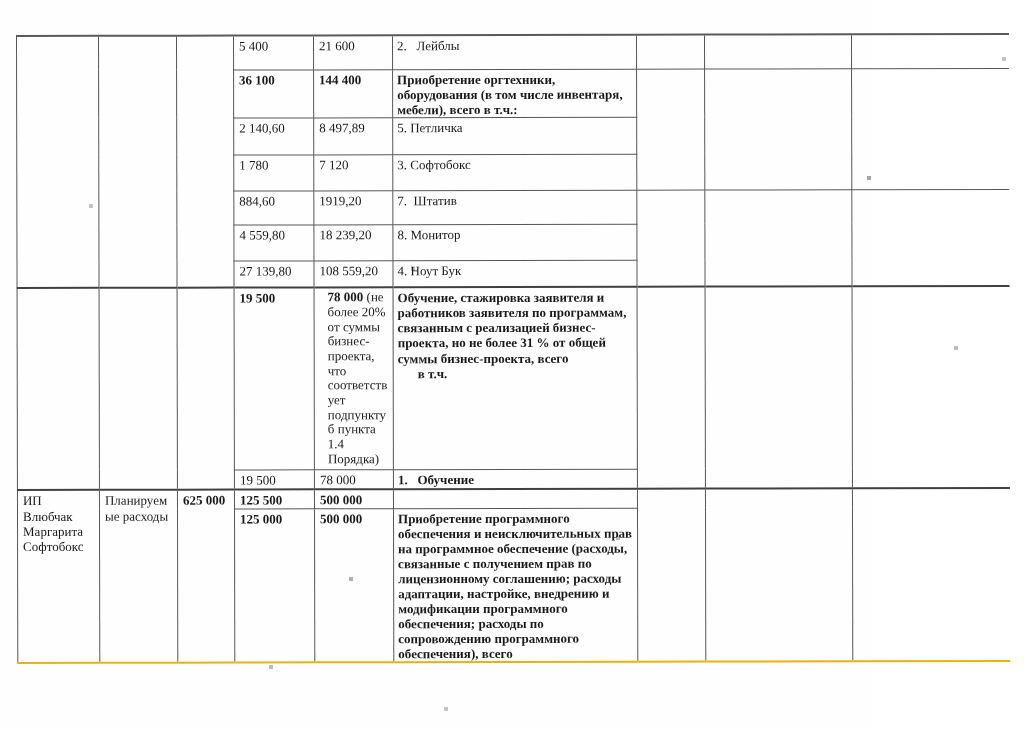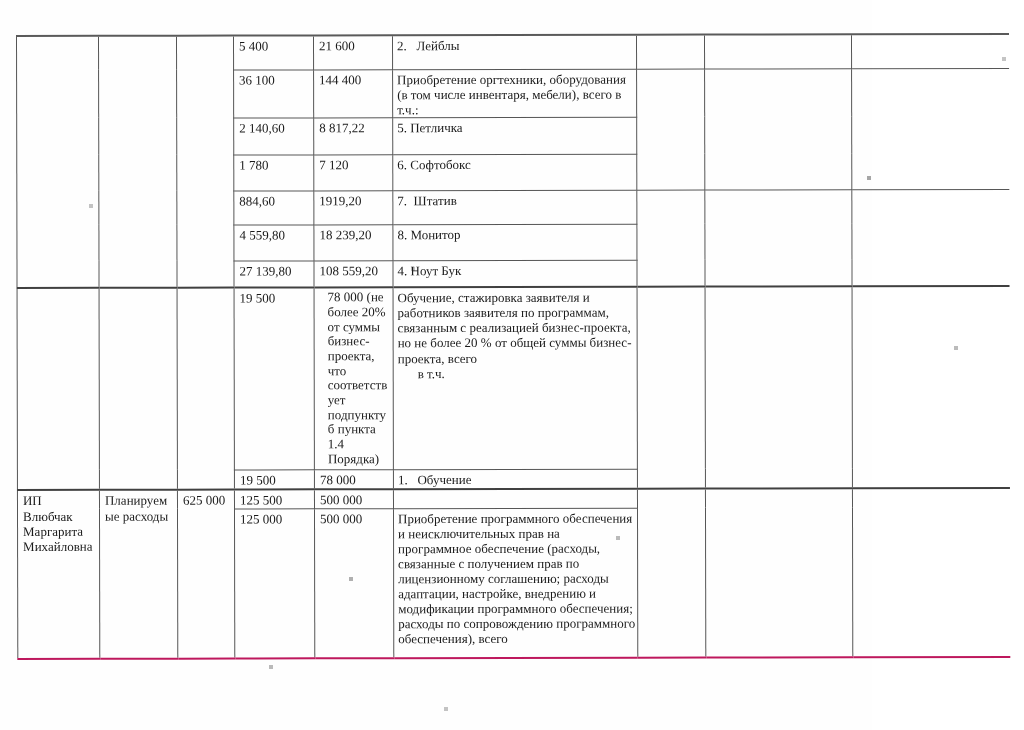--- a/index.html
+++ b/index.html
@@ -27,23 +27,23 @@
   td {
     border: 1px solid #565656;
     vertical-align: top;
     padding: 2px 3px 0 5px;
     font-size: 13px;
     line-height: 1.18;
     overflow: hidden;
     word-wrap: break-word;
   }
   td.desc { padding-left: 4px; padding-right: 2px; line-height: 1.16; }
-  .b { font-weight: normal; }
+  .b { font-weight: bold; }
   td.thick-top { border-top: 2px solid #404040; }
-  td.thick-bottom { border-bottom: 2px solid #be185d; }
+  td.thick-bottom { border-bottom: 2px solid #eab308; }
   tr.top-row td { border-top: 2px solid #5a5a5a; }
   td.no-right { border-right: none; }
   td.tight { line-height: 1.13; padding-left: 13px; }
   .ind18 { padding-left: 18px; }
   .ind24 { padding-left: 24px; }
   .tail-line { display: block; margin-left: 20px; }
   .scan-noise {
     position: absolute; left: 0; top: 0;
     width: 2px; height: 2px; background: transparent;
     box-shadow:
@@ -92,27 +92,27 @@
     <tr style="height:48px">
       <td class="b">36 100</td>
       <td class="b">144 400</td>
       <td class="desc b">Приобретение оргтехники, оборудования (в том числе инвентаря, мебели), всего в т.ч.:</td>
       <td rowspan="3"></td>
       <td rowspan="3"></td>
       <td rowspan="3" class="no-right"></td>
     </tr>
     <tr style="height:37px">
       <td>2 140,60</td>
-      <td>8 817,22</td>
+      <td>8 497,89</td>
       <td class="desc">5. Петличка</td>
     </tr>
     <tr style="height:36px">
       <td>1 780</td>
       <td>7 120</td>
-      <td class="desc">6. Софтобокс</td>
+      <td class="desc">3. Софтобокс</td>
     </tr>
     <tr style="height:34px">
       <td>884,60</td>
       <td>1919,20</td>
       <td class="desc">7.&nbsp; Штатив</td>
       <td rowspan="3"></td>
       <td rowspan="3"></td>
       <td rowspan="3" class="no-right"></td>
     </tr>
     <tr style="height:36px">
@@ -128,39 +128,39 @@
 
     <tr style="height:182px">
       <td rowspan="2" class="thick-top"></td>
       <td rowspan="2" class="thick-top"></td>
       <td rowspan="2" class="thick-top"></td>
       <td class="b thick-top">19 500</td>
       <td class="thick-top tight">
         <span class="b">78 000</span><span> (не более 20% от суммы бизнес-проекта, что соответств ует подпункту б пункта 1.4 Порядка)</span>
       </td>
       <td class="desc b thick-top">
-        <span>Обучение, стажировка заявителя и работников заявителя по программам, связанным с реализацией бизнес-проекта, но не более 20 % от общей суммы бизнес-проекта, всего</span>
+        <span>Обучение, стажировка заявителя и работников заявителя по программам, связанным с реализацией бизнес-проекта, но не более 31 % от общей суммы бизнес-проекта, всего</span>
         <span class="tail-line">в т.ч.</span>
       </td>
       <td rowspan="2" class="thick-top"></td>
       <td rowspan="2" class="thick-top"></td>
       <td rowspan="2" class="thick-top no-right"></td>
     </tr>
     <tr style="height:20px">
       <td>19 500</td>
       <td>78 000</td>
       <td class="desc b ind24">1.&nbsp;&nbsp; Обучение</td>
     </tr>
 
     <tr style="height:17px">
       <td rowspan="2" class="thick-top thick-bottom">
         <span style="display:block">ИП</span>
         <span style="display:block">Влюбчак</span>
         <span style="display:block">Маргарита</span>
-        <span style="display:block">Михайловна</span>
+        <span style="display:block">Софтобокс</span>
       </td>
       <td rowspan="2" class="thick-top thick-bottom">
         <span style="display:block">Планируем</span>
         <span style="display:block">ые расходы</span>
       </td>
       <td rowspan="2" class="b thick-top thick-bottom">625 000</td>
       <td class="b thick-top">125 500</td>
       <td class="b thick-top">500 000</td>
       <td class="desc thick-top"></td>
       <td rowspan="2" class="thick-top thick-bottom"></td>

